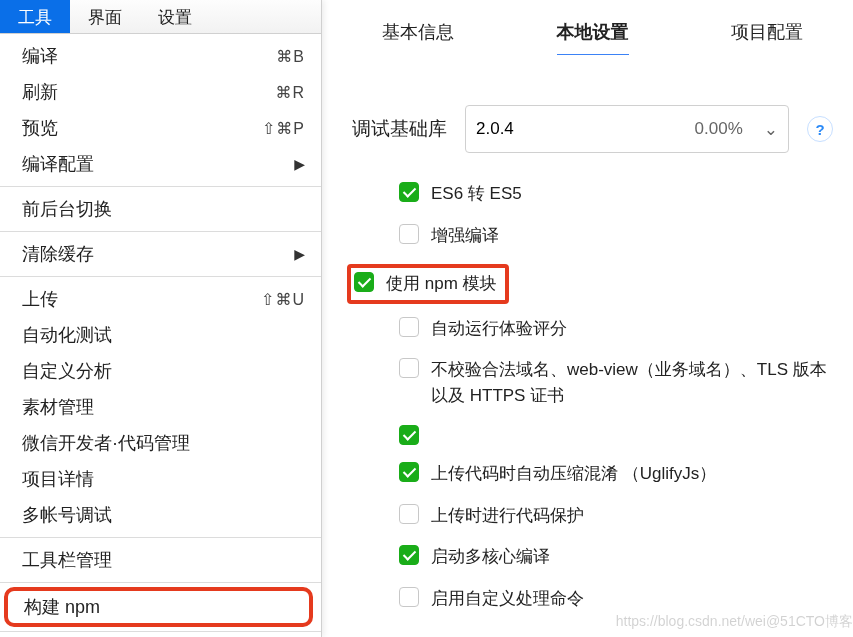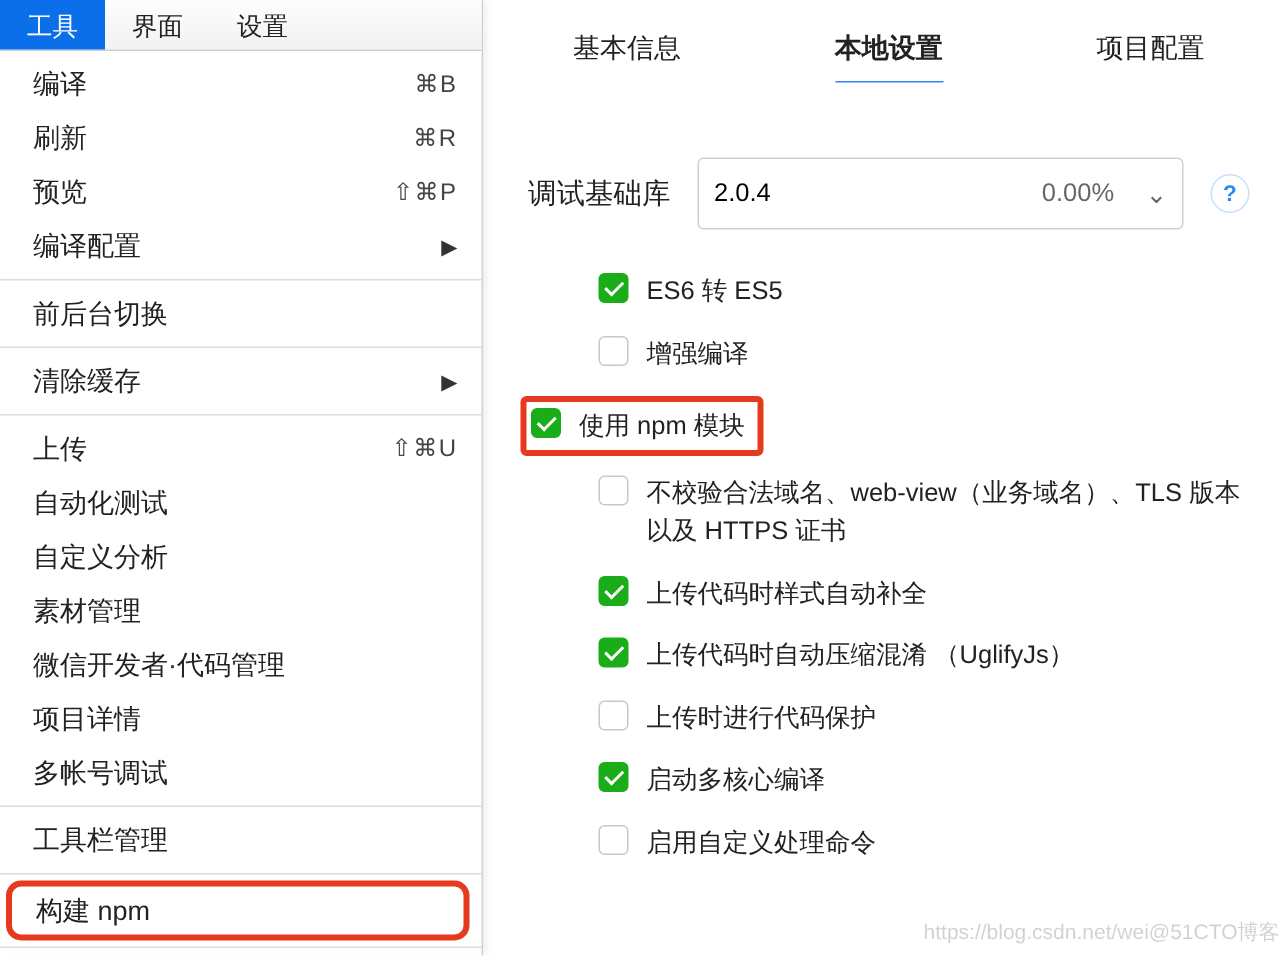--- a/index.html
+++ b/index.html
@@ -288,25 +288,28 @@
       <span class="check-label">增强编译</span>
     </div>
     <div>
       <div class="check-row hl">
         <div class="cbox checked"></div>
         <span class="check-label">使用 npm 模块</span>
       </div>
     </div>
     <div class="check-row">
       <div class="cbox"></div>
+      <span class="check-label">自动运行体验评分</span>
+    </div>
+    <div class="check-row">
+      <div class="cbox"></div>
       <span class="check-label">不校验合法域名、web-view（业务域名）、TLS 版本以及 HTTPS 证书</span>
     </div>
     <div class="check-row">
       <div class="cbox checked"></div>
-      <span class="check-label">上传代码时样式自动补全</span>
     </div>
     <div class="check-row">
       <div class="cbox checked"></div>
       <span class="check-label">上传代码时自动压缩混淆 （UglifyJs）</span>
     </div>
     <div class="check-row">
       <div class="cbox"></div>
       <span class="check-label">上传时进行代码保护</span>
     </div>
     <div class="check-row">

